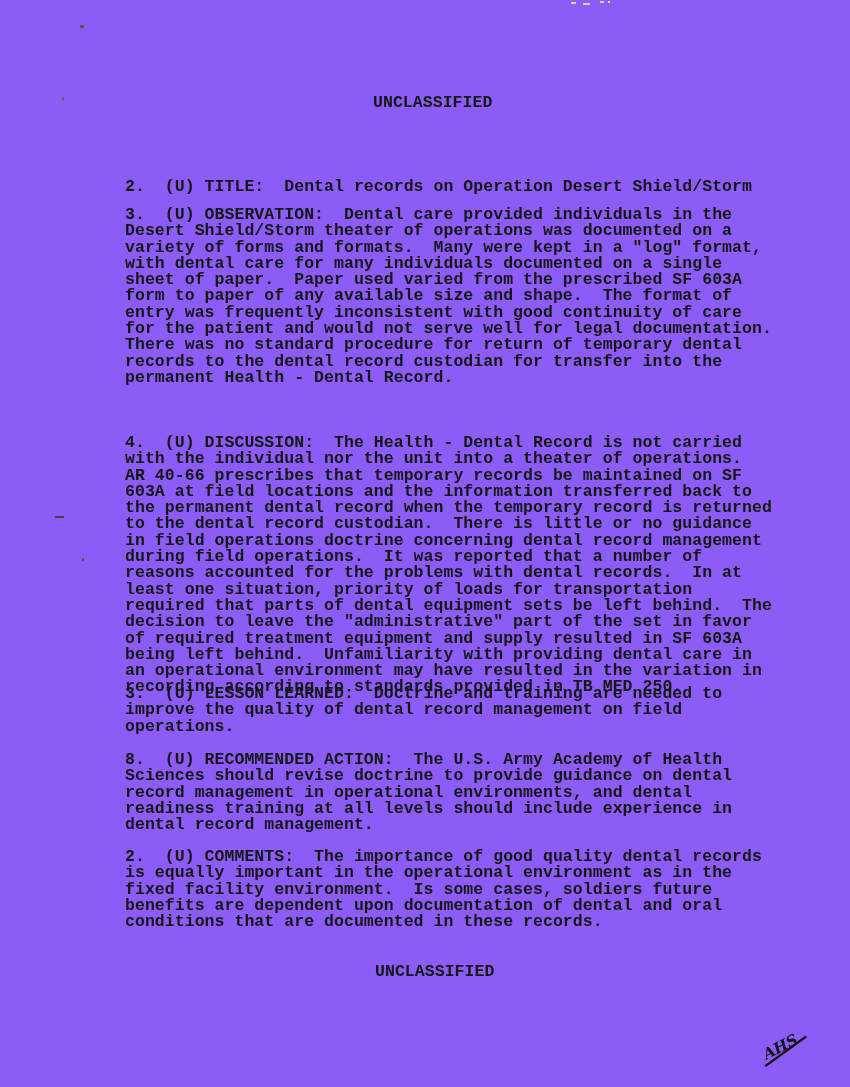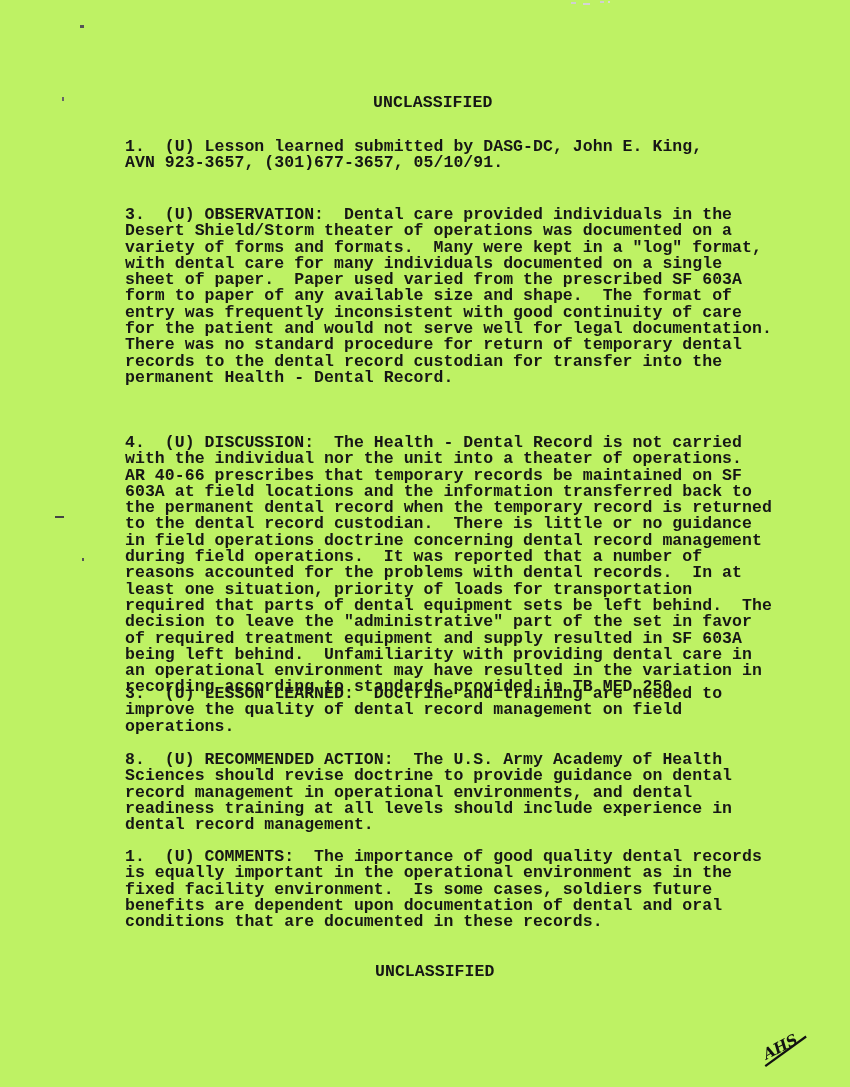--- a/index.html
+++ b/index.html
@@ -5,21 +5,21 @@
   html, body {
     margin: 0;
     padding: 0;
     background: #e8e8e8;
   }
   .page {
     position: relative;
     width: 850px;
     height: 1087px;
     margin: 0 auto;
-    background: #bef264;
+    background: #8b5cf6;
     overflow: hidden;
     font-family: "Liberation Mono", "DejaVu Sans Mono", monospace;
     font-weight: 700;
     color: #161616;
   }
   .typewriter {
     position: absolute;
     font-size: 16.5px;
     line-height: 16.3px;
     white-space: pre;
@@ -44,23 +44,22 @@
     height: 60px;
   }
 </style>
 </head>
 <body>
 
 <div class="page">
 
   <div class="typewriter classification" style="left:373px; top:95px;">UNCLASSIFIED</div>
 
-  <div class="typewriter para" style="top:139px;">1.  (U) Lesson learned submitted by DASG-DC, John E. King,
-AVN 923-3657, (301)677-3657, 05/10/91.</div>
 
+  <div class="typewriter para" style="top:179px;">2.  (U) TITLE:  Dental records on Operation Desert Shield/Storm</div>
 
   <div class="typewriter para" style="top:207px;">3.  (U) OBSERVATION:  Dental care provided individuals in the
 Desert Shield/Storm theater of operations was documented on a
 variety of forms and formats.  Many were kept in a "log" format,
 with dental care for many individuals documented on a single
 sheet of paper.  Paper used varied from the prescribed SF 603A
 form to paper of any available size and shape.  The format of
 entry was frequently inconsistent with good continuity of care
 for the patient and would not serve well for legal documentation.
 There was no standard procedure for return of temporary dental
@@ -87,21 +86,21 @@
   <div class="typewriter para" style="top:686px;">3.  (U) LESSON LEARNED:  Doctrine and training are needed to
 improve the quality of dental record management on field
 operations.</div>
 
   <div class="typewriter para" style="top:752px;">8.  (U) RECOMMENDED ACTION:  The U.S. Army Academy of Health
 Sciences should revise doctrine to provide guidance on dental
 record management in operational environments, and dental
 readiness training at all levels should include experience in
 dental record management.</div>
 
-  <div class="typewriter para" style="top:849px;">1.  (U) COMMENTS:  The importance of good quality dental records
+  <div class="typewriter para" style="top:849px;">2.  (U) COMMENTS:  The importance of good quality dental records
 is equally important in the operational environment as in the
 fixed facility environment.  Is some cases, soldiers future
 benefits are dependent upon documentation of dental and oral
 conditions that are documented in these records.</div>
 
   <div class="typewriter classification" style="left:375px; top:964px;">UNCLASSIFIED</div>
 
   <svg class="handwritten" viewBox="0 0 80 60">
     <g transform="rotate(-28 40 32)">
       <text x="18" y="36" style="font-family:'DejaVu Serif', serif; font-style:italic; font-weight:700; font-size:15px; fill:#111;">AHS</text>

